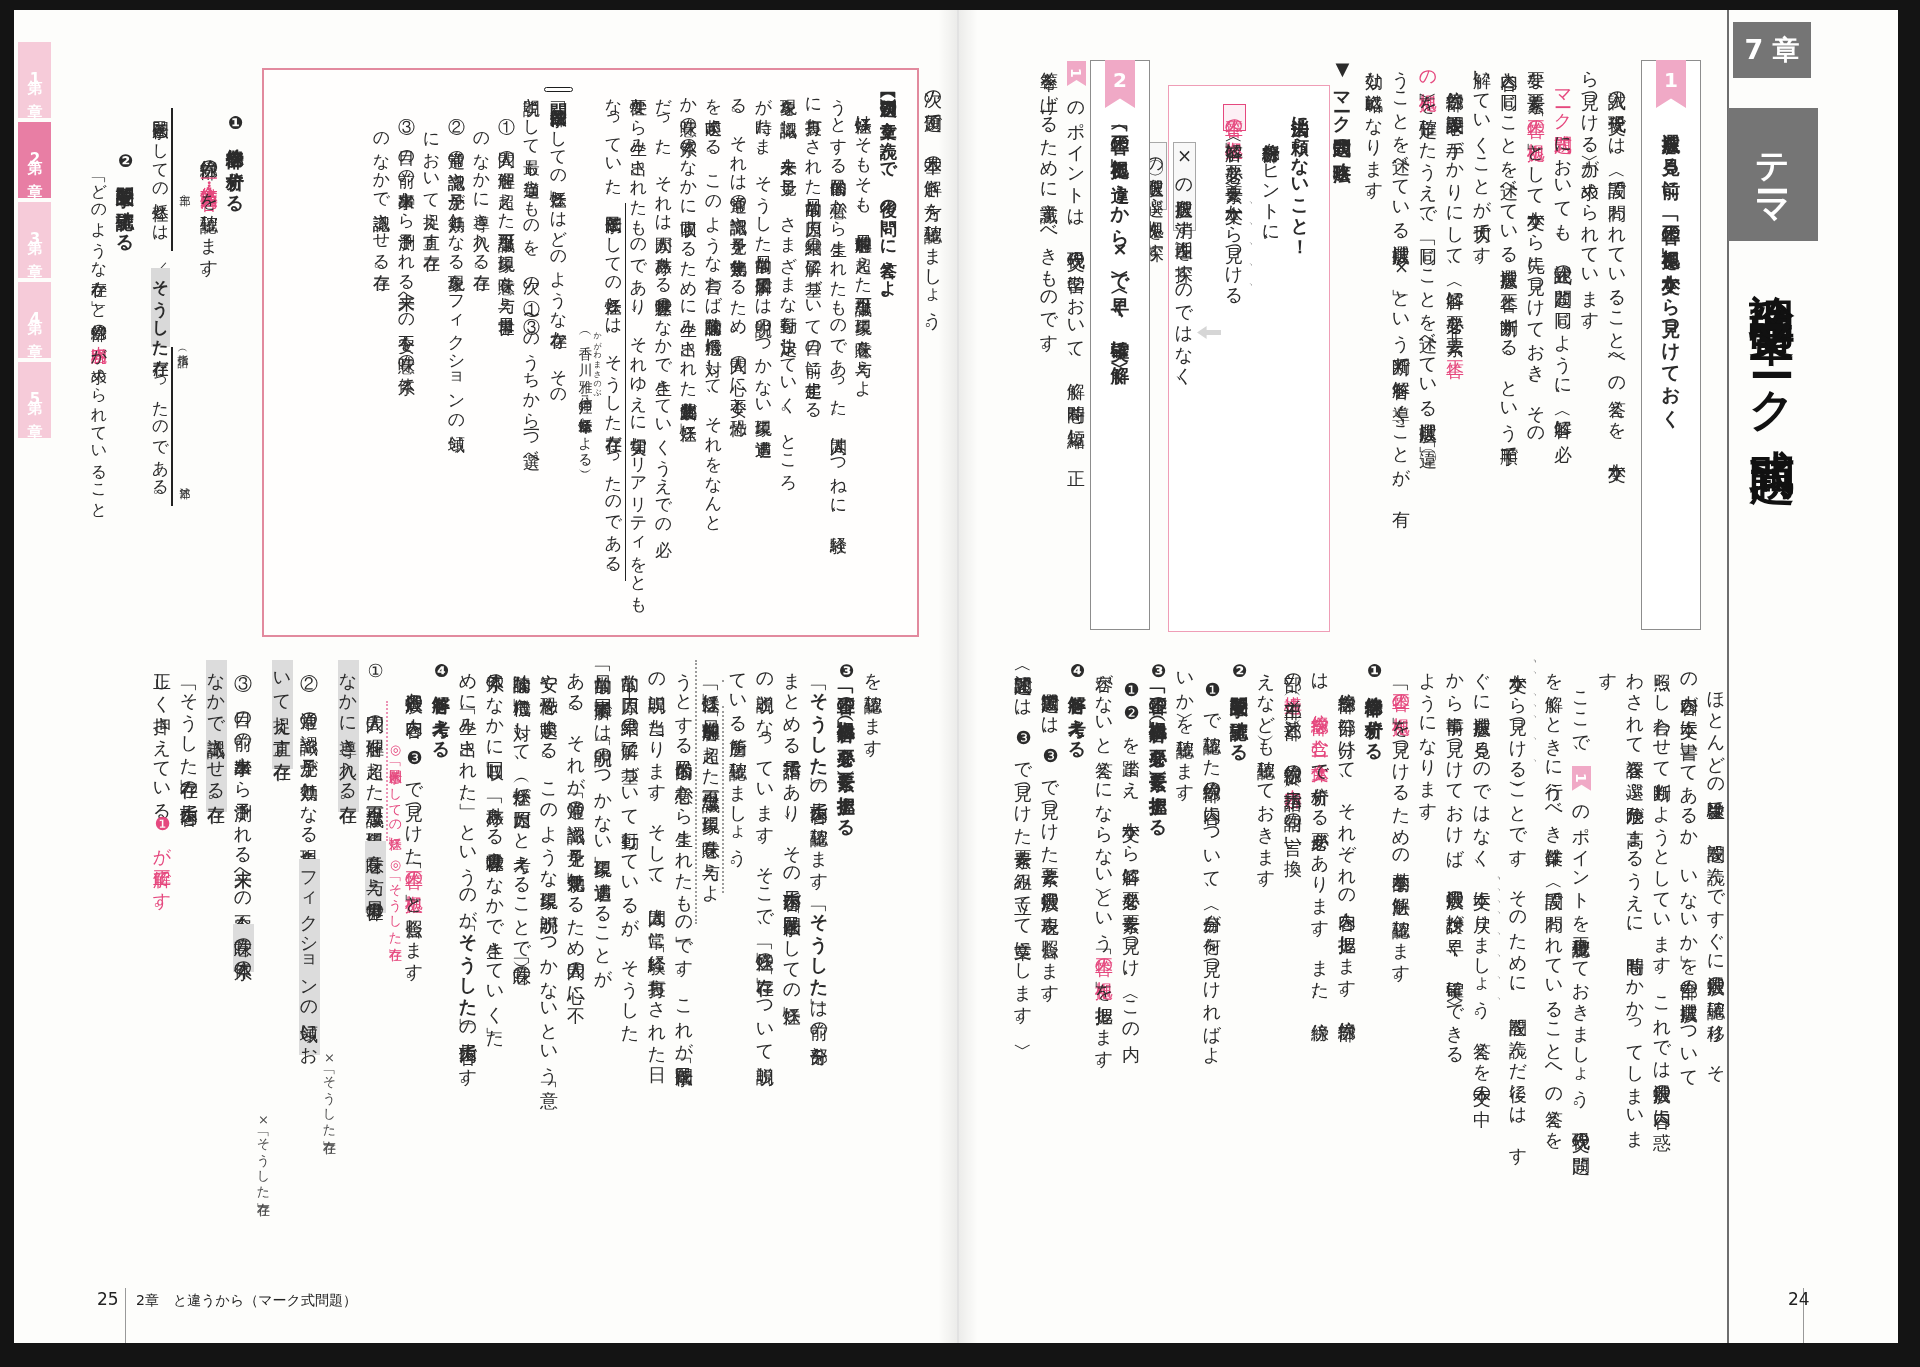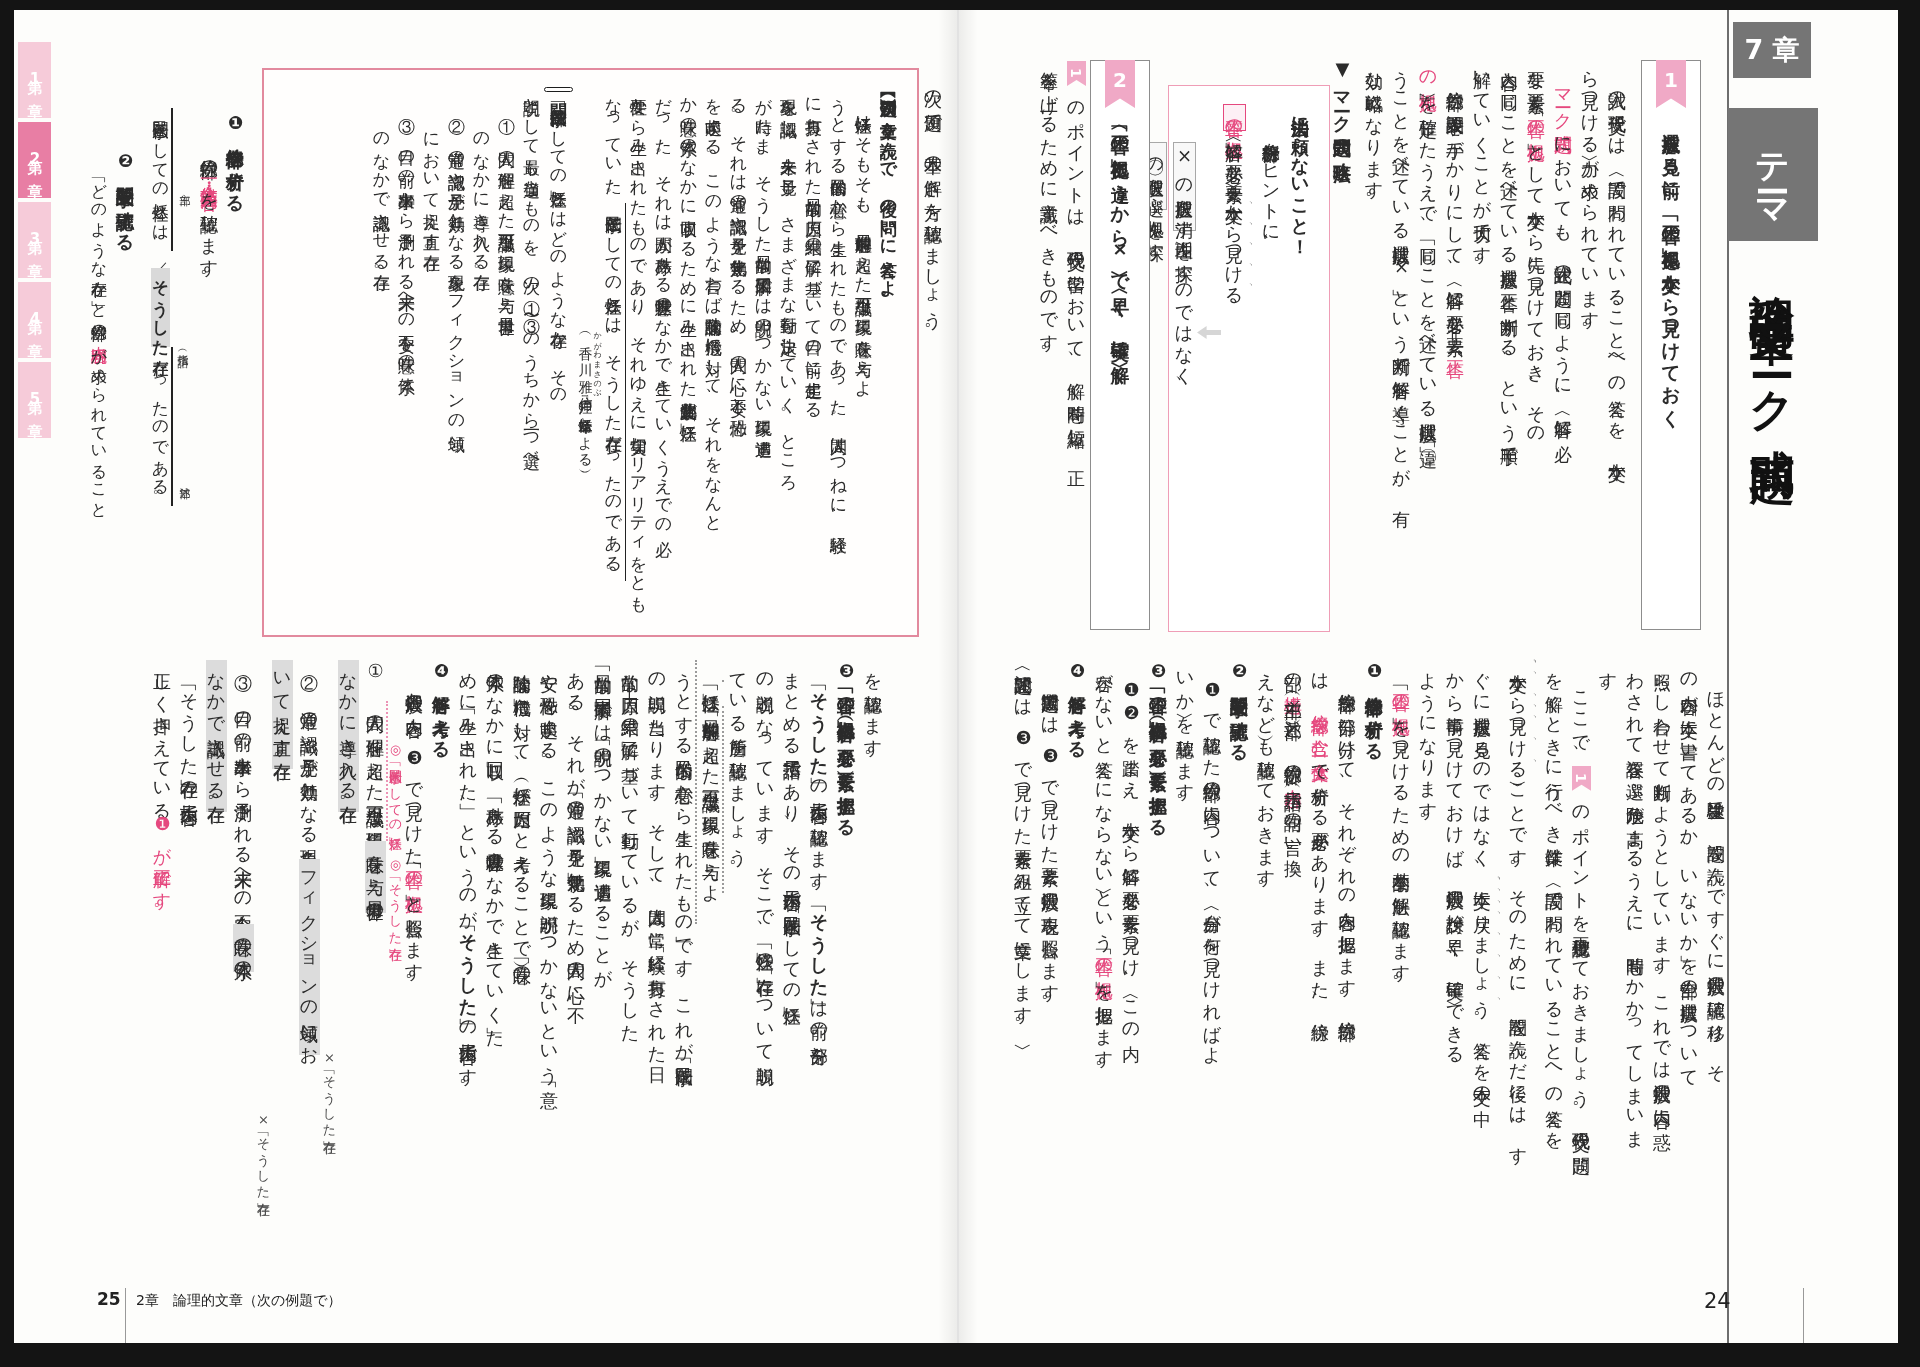--- a/index.html
+++ b/index.html
@@ -241,19 +241,19 @@
       <div class="col" style="font-size:13px;line-height:18px;padding-top:390px;margin-left:-3px;margin-right:-3px"><span class="gyt">×「そうした存在」</span></div>
       <div class="col">②　通常の認識や予見が無効となる現象を<span class="hl">フィクションの領域にお</span></div>
       <div class="col"><span class="hl">いて捉え直す存在。</span></div>
       <div class="col" style="font-size:13px;line-height:18px;padding-top:452px;margin-left:-3px;margin-right:-3px"><span class="gyt">×「そうした存在」</span></div>
       <div class="col">③　目の前の出来事から予測される未来への不安を<span class="hl">意味の体系の</span></div>
       <div class="col"><span class="hl">なかで認識させる存在。</span></div>
       <div class="col">　「そうした存在」の指示内容を</div>
       <div class="col">正しく押さえている<span class="pkt">❶が正解です。</span></div>
     </div>
 
-  <div class="foot" style="left:97px;top:1289px;font-size:17px;font-weight:bold;">25</div>
+  <div class="foot" style="left:97px;top:1289px;font-size:17px;">25</div>
   <div class="vrule" style="left:125px;top:1288px;width:1px;height:55px;background:#999;"></div>
-  <div class="foot" style="left:136px;top:1292px;font-size:14px;">2章　論理的文章（次の例題で）</div>
+  <div class="foot" style="left:136px;top:1292px;font-size:14px;">2章　と違うから（マーク式問題）</div>
 
   <div class="vrule" style="left:1803px;top:1288px;width:1px;height:55px;background:#999;"></div>
-  <div class="foot" style="left:1704px;top:1289px;font-size:21px;">24</div>
+  <div class="foot" style="left:1788px;top:1289px;font-size:17px;">24</div>
 </div>
 
 </body></html>

